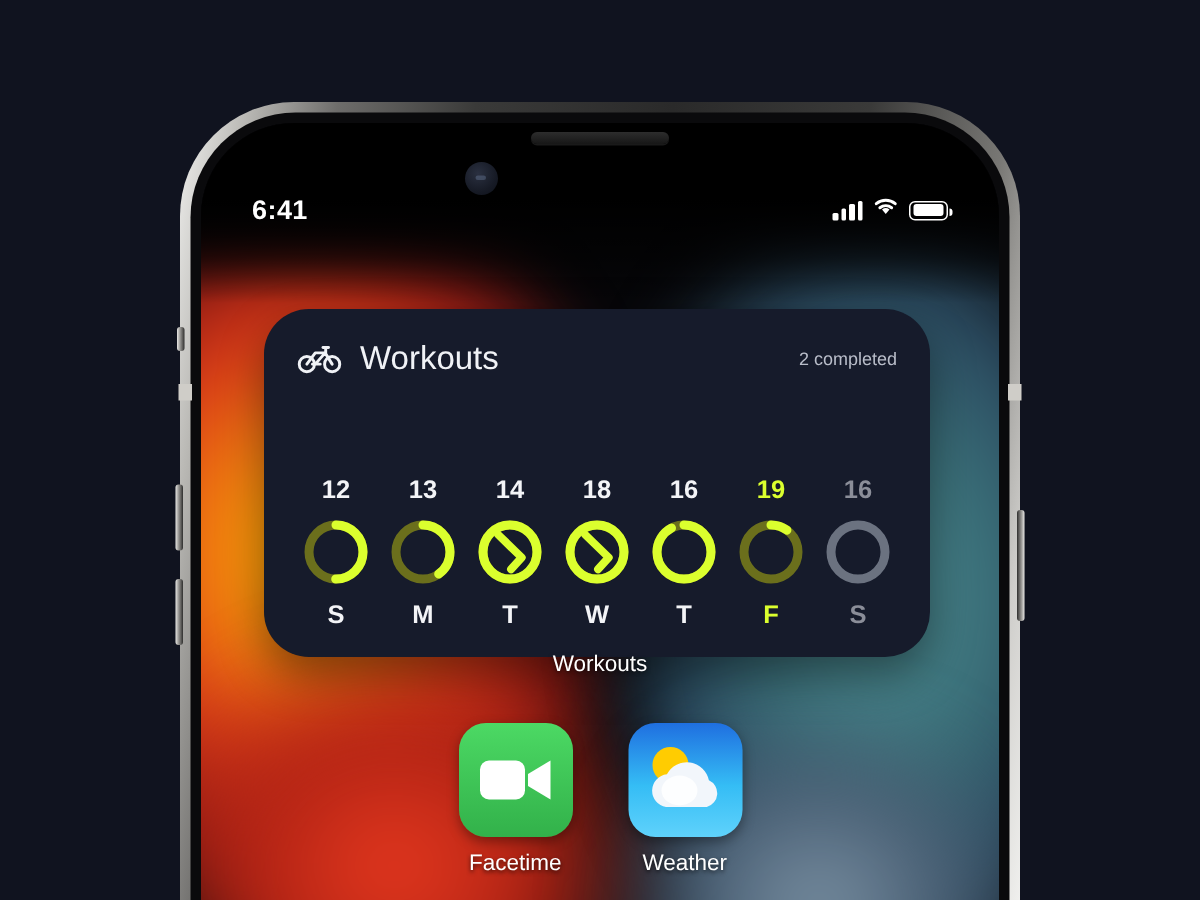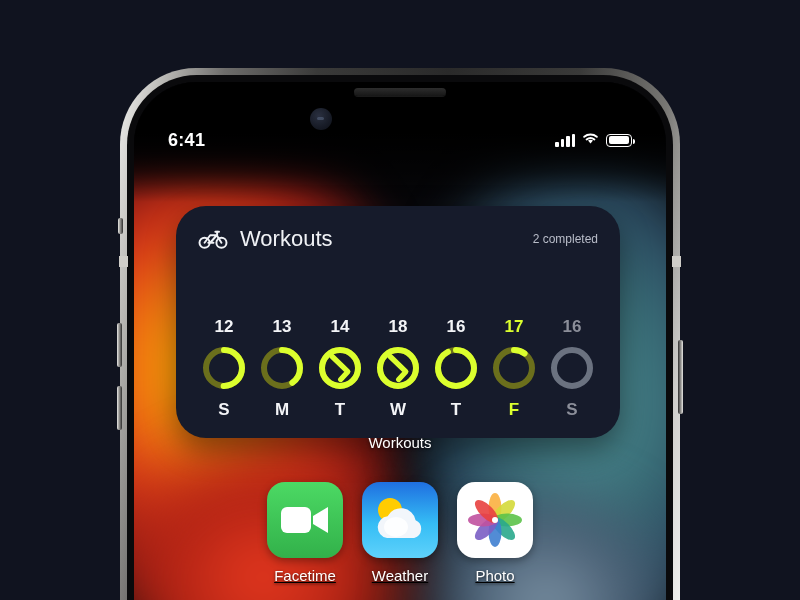--- a/index.html
+++ b/index.html
@@ -146,21 +146,21 @@
 
   .widget-caption{
     position:absolute; left:0; right:0; top:352px;
     text-align:center; color:#fff; font-size:15px;
     text-shadow:0 1px 3px rgba(0,0,0,.65);
   }
 
   
   .apps{
     position:absolute; left:0; right:0; top:400px;
-    display:flex; justify-content:center; gap:13px;text-decoration:underline;
+    display:flex; justify-content:center; gap:31px;
   }
   .app{ width:82px; display:flex; flex-direction:column; align-items:center; }
   .app-icon{
     width:76px; height:76px; border-radius:18px; position:relative; overflow:hidden;
     box-shadow:0 3px 8px rgba(0,0,0,.35);
   }
   .app-label{
     margin-top:9px; font-size:15px; color:#fff;
     text-shadow:0 1px 3px rgba(0,0,0,.7); white-space:nowrap;
   }
@@ -295,21 +295,21 @@
             <div class="day-num ">16</div>
             <div class="ring-wrap">
               <svg viewBox="0 0 46 46">
                 <circle cx="23" cy="23" r="18" fill="none" stroke="#6b6f1c" stroke-width="6"></circle>
                 <circle cx="23" cy="23" r="18" fill="none" stroke="#dbff2e" stroke-width="6" stroke-linecap="round" stroke-dasharray="104.04954868689396 113.09733552923255"></circle>
               </svg>
             </div>
             <div class="day-lab ">T</div>
           </div>
           <div class="day">
-            <div class="day-num today">17</div>
+            <div class="day-num today">19</div>
             <div class="ring-wrap">
               <svg viewBox="0 0 46 46">
                 <circle cx="23" cy="23" r="18" fill="none" stroke="#6b6f1c" stroke-width="6"></circle>
                 <circle cx="23" cy="23" r="18" fill="none" stroke="#dbff2e" stroke-width="6" stroke-linecap="round" stroke-dasharray="11.309733552923255 113.09733552923255"></circle>
               </svg>
             </div>
             <div class="day-lab today">F</div>
           </div>
           <div class="day">
             <div class="day-num future">16</div>
@@ -334,32 +334,16 @@
           <div class="app-label">Facetime</div>
         </div>
         <div class="app">
           <div class="app-icon ic-weather"><svg viewBox="0 0 76 76" width="76" height="76">
               <circle cx="28" cy="28" r="12" fill="#ffcc01"></circle>
               <path d="M25 56 a11 11 0 0 1 0.6 -21.8 a15 15 0 0 1 28 4 a9.5 9.5 0 0 1 -1.4 17.8 Z" fill="#f2f6fb"></path>
               <ellipse cx="34" cy="45" rx="12" ry="10" fill="#ffffff" opacity="0.85"></ellipse>
             </svg></div>
           <div class="app-label">Weather</div>
         </div>
-        <div class="app">
-          <div class="app-icon ic-photo"><svg viewBox="0 0 76 76" width="76" height="76">
-              <g transform="translate(38,38)">
-                <ellipse rx="6.5" ry="15" cy="-12" fill="#fbb040" opacity=".9"></ellipse>
-                <ellipse rx="6.5" ry="15" cy="-12" fill="#d4d93a" opacity=".9" transform="rotate(45)"></ellipse>
-                <ellipse rx="6.5" ry="15" cy="-12" fill="#5cc24a" opacity=".9" transform="rotate(90)"></ellipse>
-                <ellipse rx="6.5" ry="15" cy="-12" fill="#2aa88c" opacity=".9" transform="rotate(135)"></ellipse>
-                <ellipse rx="6.5" ry="15" cy="-12" fill="#3f7fd0" opacity=".9" transform="rotate(180)"></ellipse>
-                <ellipse rx="6.5" ry="15" cy="-12" fill="#7a5ec4" opacity=".9" transform="rotate(225)"></ellipse>
-                <ellipse rx="6.5" ry="15" cy="-12" fill="#c0519f" opacity=".9" transform="rotate(270)"></ellipse>
-                <ellipse rx="6.5" ry="15" cy="-12" fill="#e8413f" opacity=".9" transform="rotate(315)"></ellipse>
-                <circle r="3" fill="#fff"></circle>
-              </g>
-            </svg></div>
-          <div class="app-label">Photo</div>
-        </div>
       </div>
 
   </div>
 </div>
 
 </body></html>

